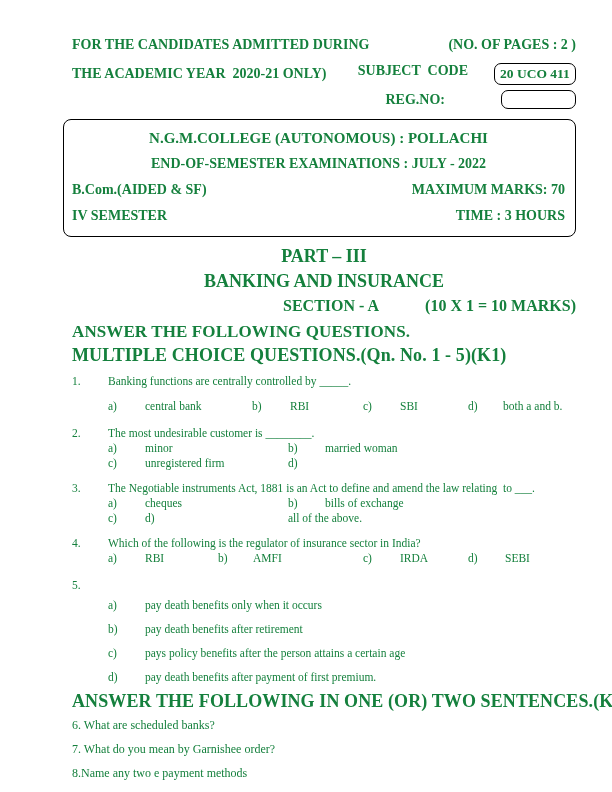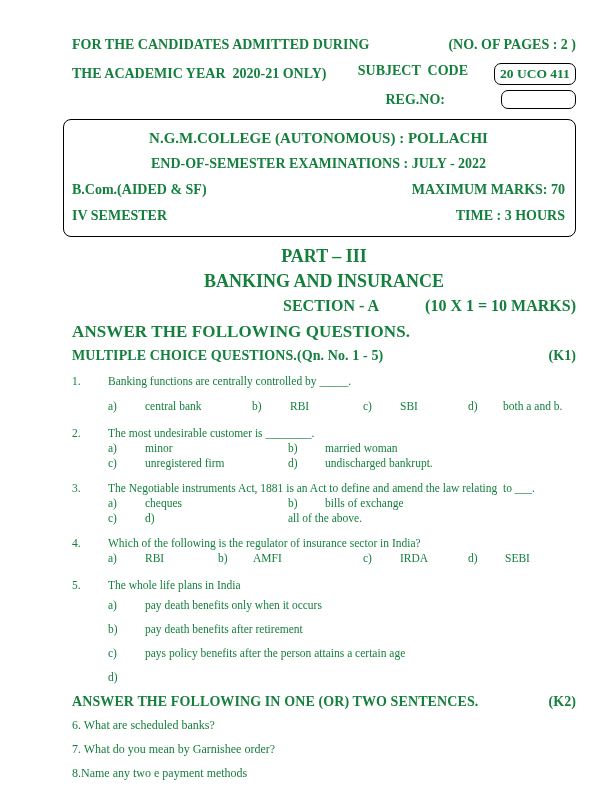--- a/index.html
+++ b/index.html
@@ -34,21 +34,21 @@
     margin-top:10px;padding:5px 10px 7px 8px;
   }
   .exam-box .ln{line-height:26px;}
   .fs-college{font-size:15px;}
   .title{font-size:18px;line-height:16px;margin-top:9px;}
   .title-first{margin-top:11px;}
   .section-row{display:flex;font-size:16px;line-height:16px;margin-top:9px;}
   .section-spacer{width:211px;}
   .section-marks{margin-left:auto;}
   .instr{font-size:17px;line-height:15px;margin-top:10px;letter-spacing:.1px;}
-  .mcq-row{display:flex;justify-content:space-between;font-size:14px;line-height:15px;margin-top:9px;letter-spacing:.1px;}
+  .mcq-row{display:flex;font-size:18px;line-height:15px;margin-top:9px;letter-spacing:.1px;}
   .qfs{font-size:11.5px;line-height:15px;}
   .q{display:flex;}
   .qnum{width:36px;flex:none;}
   .qtext{white-space:pre;}
   .opts{margin-left:36px;display:grid;}
   .opts span{white-space:pre;}
   .grid-q1{grid-template-columns:37px 107px 38px 73px 37px 68px 35px auto;}
   .grid-q2{grid-template-columns:37px 143px 37px auto;}
   .grid-q4{grid-template-columns:37px 73px 35px 110px 37px 68px 37px auto;}
   .optrow{display:flex;}
@@ -132,21 +132,20 @@
     <span class="qtext">The most undesirable customer is ________.</span>
   </div>
   <div class="opts grid-q2 qfs">
     <span>a)</span>
     <span>minor</span>
     <span>b)</span>
     <span>married woman</span>
     <span>c)</span>
     <span>unregistered firm</span>
     <span>d)</span>
-    <span>undischarged bankrupt.</span>
   </div>
 
   <div class="q qfs gap-md">
     <span class="qnum">3.</span>
     <span class="qtext">The Negotiable instruments Act, 1881 is an Act to define and amend the law relating  to ___.</span>
   </div>
   <div class="opts grid-q2 qfs">
     <span>a)</span>
     <span>cheques</span>
     <span>b)</span>
@@ -166,37 +165,37 @@
     <span>b)</span>
     <span>AMFI</span>
     <span>c)</span>
     <span>IRDA</span>
     <span>d)</span>
     <span>SEBI</span>
   </div>
 
   <div class="q qfs gap-q">
     <span class="qnum">5.</span>
-    <span class="qtext">The whole life plans in India</span>
   </div>
   <div class="opts qfs gap-sm" style="display:block;">
     <div class="optrow q5row">
       <span class="optlab">a)</span>
       <span>pay death benefits only when it occurs</span>
     </div>
     <div class="optrow q5row">
       <span class="optlab">b)</span>
       <span>pay death benefits after retirement</span>
     </div>
     <div class="optrow q5row">
       <span class="optlab">c)</span>
       <span>pays policy benefits after the person attains a certain age</span>
     </div>
     <div class="optrow">
       <span class="optlab">d)</span>
+      <span>pay death benefits after payment of first premium.</span>
     </div>
   </div>
 
   <div class="mcq-row k2-head">
     <span class="b pre">ANSWER THE FOLLOWING IN ONE (OR) TWO SENTENCES.</span>
     <span class="b pre">(K2)</span>
   </div>
   <div class="k2fs k2-line">6. What are scheduled banks?</div>
   <div class="k2fs k2-line">7. What do you mean by Garnishee order?</div>
   <div class="k2fs k2-line">8.Name any two e payment methods</div>

